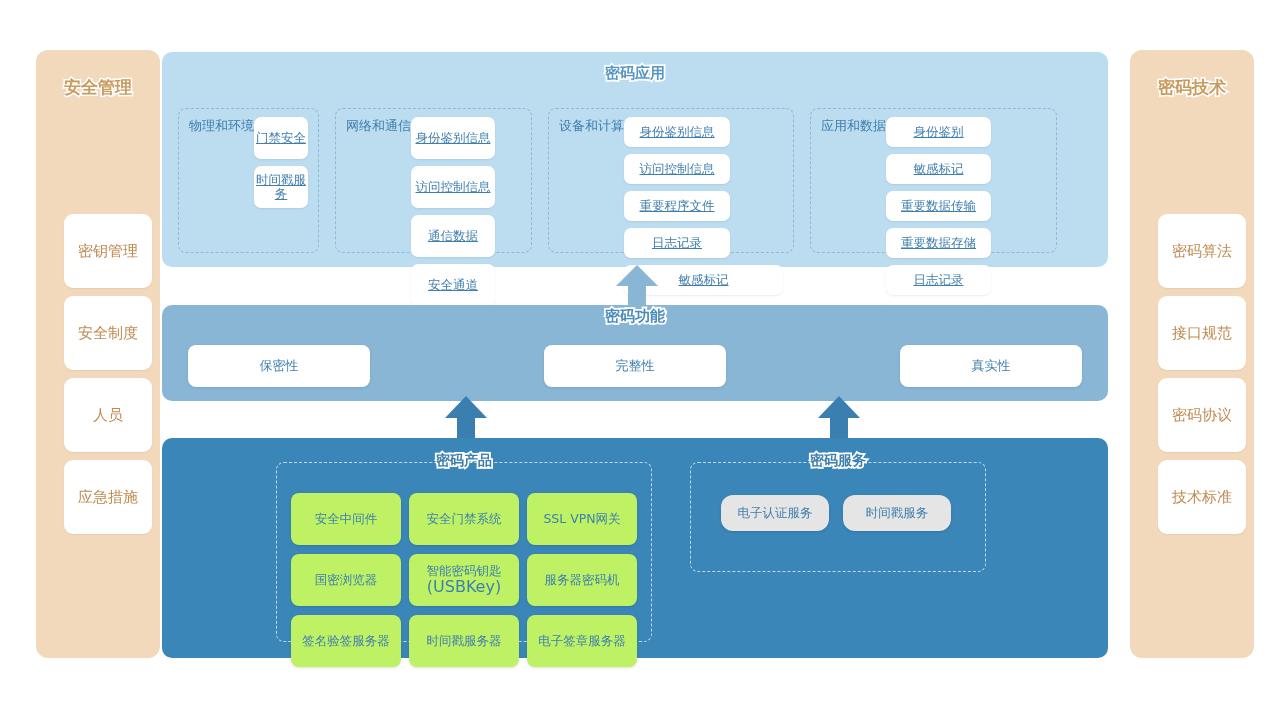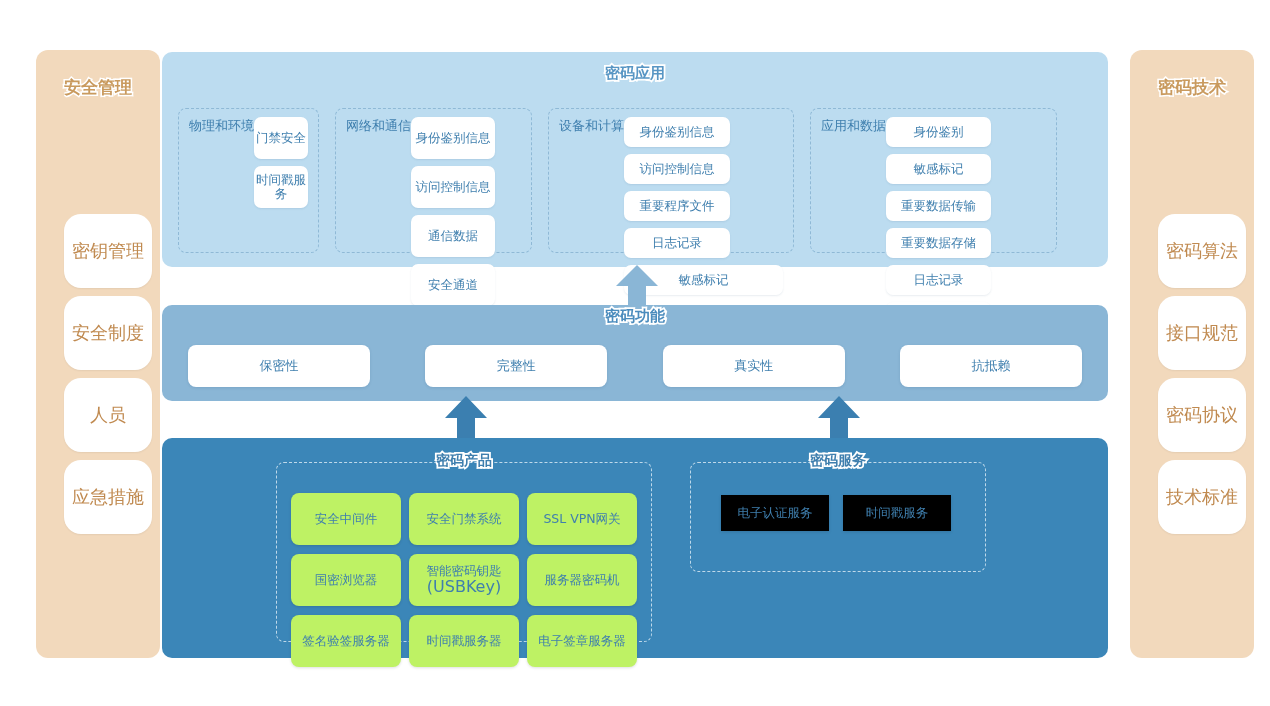--- a/index.html
+++ b/index.html
@@ -42,25 +42,25 @@
     position: absolute;
     left: 8px; right: 8px;
     top: 164px;
     display: flex;
     flex-direction: column;
     gap: 8px;
   }
   .sidebar-chip {
     height: 74px;
     background: #ffffff;
-    border-radius: 17px;
-    display: flex;
-    align-items: center;
-    justify-content: center;
-    font-size: 18px;
+    border-radius: 9px;
+    display: flex;
+    align-items: center;
+    justify-content: center;
+    font-size: 15px;
     color: #c08a50;
     box-shadow: 0 1px 2px rgba(0,0,0,0.06);
     margin-left: 20px;
   }
 
   
   .panel {
     position: absolute;
     box-sizing: border-box;
     border-radius: 10px;
@@ -119,20 +119,21 @@
     border-radius: 7px;
     display: flex;
     align-items: center;
     justify-content: center;
     font-size: 12.5px;
     color: #3f7fae;
     box-shadow: 0 1px 2px rgba(40,80,120,0.10);
     box-sizing: border-box;
     text-align: center;
     line-height: 1.15;
+    text-decoration: underline;
   }
 
   
   #g-phys   { width: 141px; }
   #g-net    { width: 197px; }
   #g-dev    { width: 246px; }
   #g-appdata{ width: 247px; }
 
   #g-phys  .cell { width: 100%;  height: 42px; }
   #g-net   .cell { width: 84px;  height: 42px; }
@@ -218,22 +219,22 @@
     font-size: 16px;
   }
   .svc-grid {
     position: absolute;
     left: 30px; top: 32px;
     display: flex;
     gap: 14px;
   }
   .svc-cell {
     width: 108px; height: 36px;
-    background: #000000;
-    border-radius: 0;
+    background: #e5e5e5;
+    border-radius: 12px;
     display: flex;
     align-items: center;
     justify-content: center;
     font-size: 12.5px;
     color: #3f7fae;
     box-shadow: 0 1px 3px rgba(0,0,0,0.13);
   }
 
   
   .arrow { position: absolute; }
@@ -313,21 +314,20 @@
 <svg class="arrow" style="left:614px; top:265px;" width="46" height="44" viewBox="0 0 46 44">
   <polygon points="23,0 44,21 32,21 32,44 14,44 14,21 2,21" fill="#8ab6d6"></polygon>
 </svg>
 
 <div class="panel" id="panel-func">
   <div class="panel-title">密码功能</div>
   <div class="func-row">
     <div class="func-cell">保密性</div>
     <div class="func-cell">完整性</div>
     <div class="func-cell">真实性</div>
-    <div class="func-cell">抗抵赖</div>
   </div>
 </div>
 
 <svg class="arrow" style="left:443px; top:396px;" width="46" height="46" viewBox="0 0 46 46">
   <polygon points="23,0 44,22 32,22 32,46 14,46 14,22 2,22" fill="#3b7fb0"></polygon>
 </svg>
 <svg class="arrow" style="left:816px; top:396px;" width="46" height="46" viewBox="0 0 46 46">
   <polygon points="23,0 44,22 32,22 32,46 14,46 14,22 2,22" fill="#3b7fb0"></polygon>
 </svg>
 

